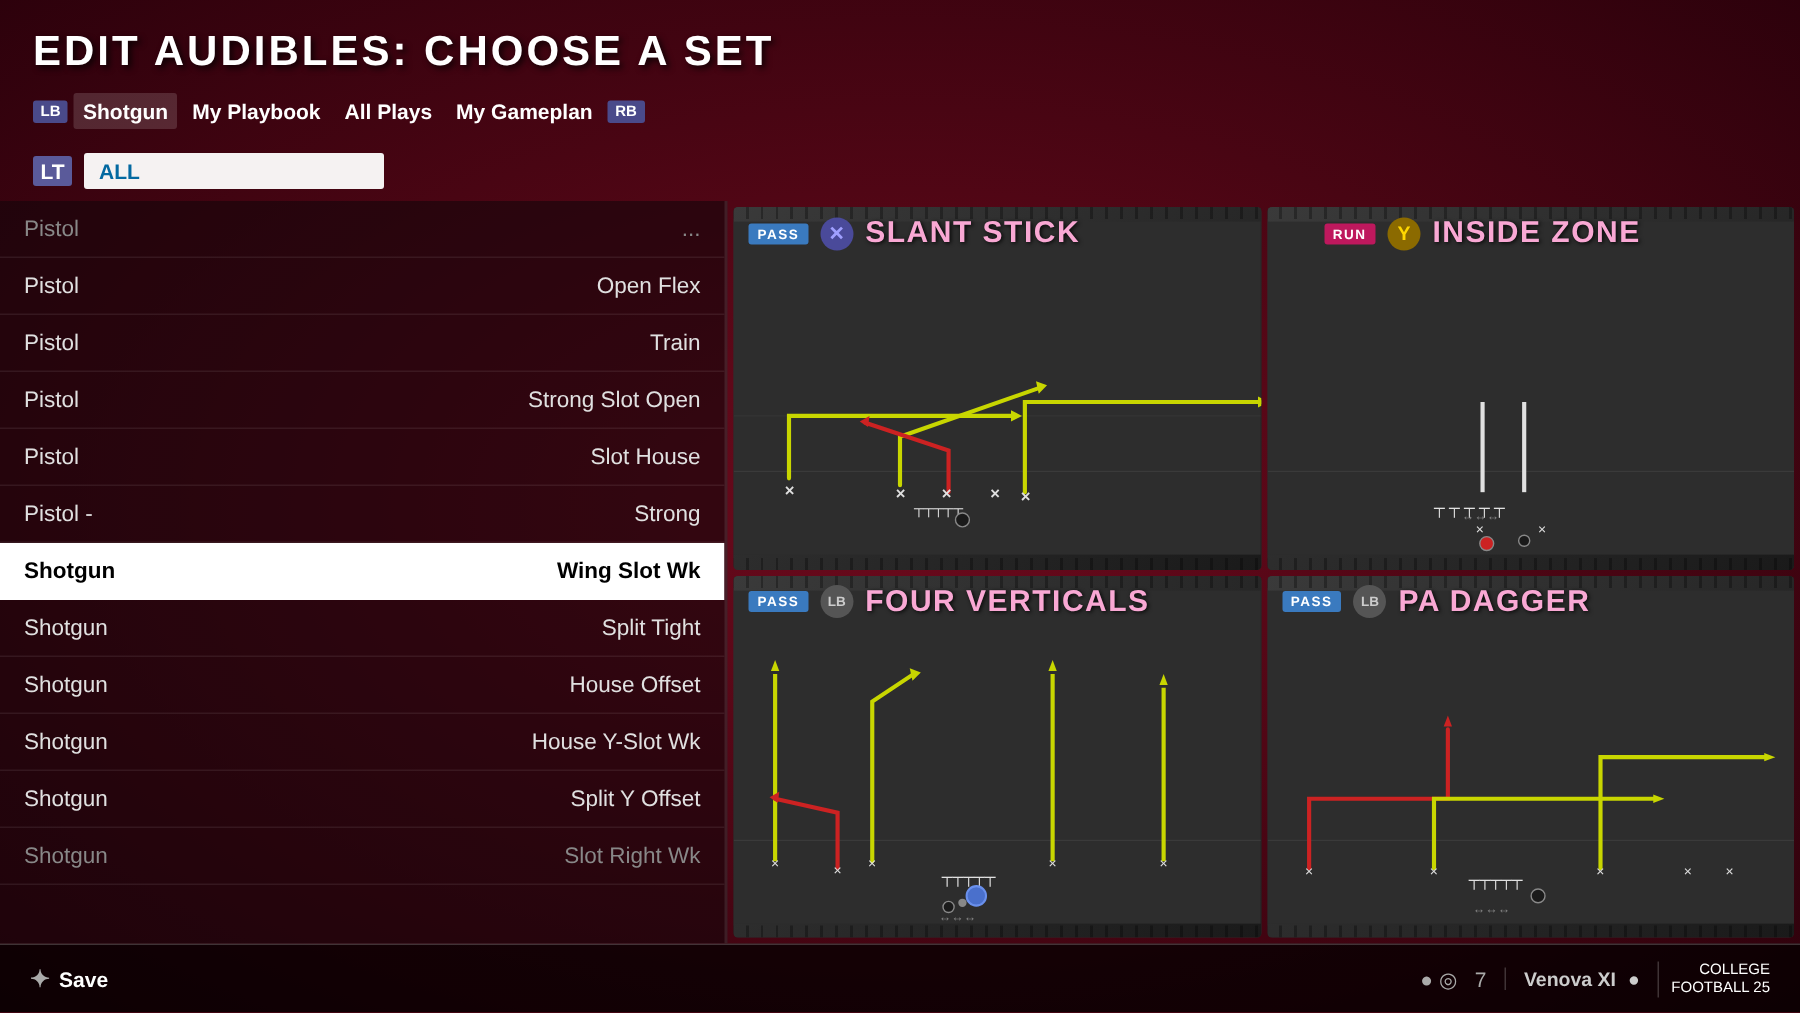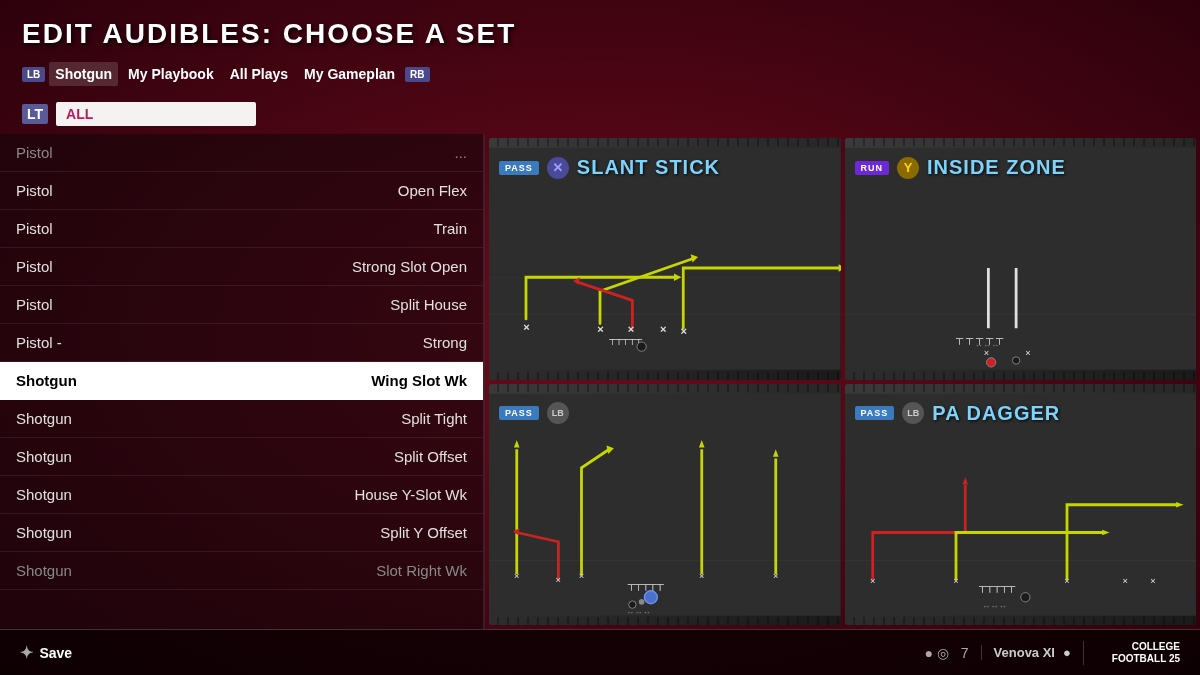--- a/index.html
+++ b/index.html
@@ -93,21 +93,21 @@
       padding: 2px 5px;
       border-radius: 2px;
     }
 
     .filter-input {
       background: rgba(255,255,255,0.95);
       border: none;
       padding: 4px 10px;
       font-size: 14px;
       font-weight: bold;
-      color: #be185d;
+      color: #0369a1;
       width: 200px;
       border-radius: 2px;
     }
 
     
     .content-area {
       display: flex;
       flex: 1;
       gap: 0;
       padding: 0 0 0 0;
@@ -178,21 +178,21 @@
     }
 
     .play-card-bg {
       position: absolute;
       inset: 0;
       background: linear-gradient(135deg, #3a3a3a 0%, #1a1a1a 100%);
     }
 
     .play-card-header {
       position: absolute;
-      top: 12px;
+      top: 0;
       left: 0;
       right: 0;
       display: flex;
       align-items: center;
       padding: 6px 10px;
       z-index: 2;
     }
 
     .play-type-badge {
       font-size: 9px;
@@ -202,28 +202,29 @@
       margin-right: 8px;
       letter-spacing: 1px;
     }
 
     .play-type-badge.pass {
       background: #3a7abf;
       color: #fff;
     }
 
     .play-type-badge.run {
-      background: #6d28d9;
+      background: #be185d;
       color: #fff;
+      margin-left: 28px;
     }
 
     .play-card-title {
       font-size: 20px;
       font-weight: 900;
-      color: #7dd3fc;
+      color: #f9a8d4;
       text-transform: uppercase;
       letter-spacing: 1px;
       text-shadow: 1px 1px 3px rgba(0,0,0,0.9);
     }
 
     .button-indicator {
       width: 22px;
       height: 22px;
       border-radius: 50%;
       display: flex;
@@ -292,25 +293,25 @@
       color: #ccc;
       font-size: 13px;
       font-weight: bold;
       border-left: 1px solid rgba(255,255,255,0.2);
       padding-left: 12px;
     }
 
     .game-logo {
       color: #fff;
       font-size: 10px;
-      font-weight: 700;
+      font-weight: 400;
       text-align: right;
       line-height: 1.2;
       border-left: 1px solid rgba(255,255,255,0.2);
-      padding-left: 28px;
+      padding-left: 8px;
     }
 
     .torn-edge {
       position: absolute;
       left: 0; right: 0;
       height: 8px;
       background: repeating-linear-gradient(90deg, transparent 0px, transparent 8px, rgba(0,0,0,0.3) 8px, rgba(0,0,0,0.3) 10px);
     }
 
     .torn-edge-top { top: 0; }
@@ -354,37 +355,37 @@
       <div class="play-item">
         <span class="play-formation">Pistol</span>
         <span class="play-name">Train</span>
       </div>
       <div class="play-item">
         <span class="play-formation">Pistol</span>
         <span class="play-name">Strong Slot Open</span>
       </div>
       <div class="play-item">
         <span class="play-formation">Pistol</span>
-        <span class="play-name">Split House</span>
+        <span class="play-name">Slot House</span>
       </div>
       <div class="play-item">
         <span class="play-formation">Pistol -</span>
         <span class="play-name">Strong</span>
       </div>
       <div class="play-item selected">
         <span class="play-formation">Shotgun</span>
         <span class="play-name">Wing Slot Wk</span>
       </div>
       <div class="play-item">
         <span class="play-formation">Shotgun</span>
         <span class="play-name">Split Tight</span>
       </div>
       <div class="play-item">
         <span class="play-formation">Shotgun</span>
-        <span class="play-name">Split Offset</span>
+        <span class="play-name">House Offset</span>
       </div>
       <div class="play-item">
         <span class="play-formation">Shotgun</span>
         <span class="play-name">House Y-Slot Wk</span>
       </div>
       <div class="play-item">
         <span class="play-formation">Shotgun</span>
         <span class="play-name">Split Y Offset</span>
       </div>
       <div class="play-item faded">
@@ -494,20 +495,21 @@
 
           <circle cx="175" cy="220" r="7" fill="#4a70cc" stroke="#6a90ec" stroke-width="1.5"></circle>
           <circle cx="155" cy="228" r="4" fill="#1a1a1a" stroke="#888" stroke-width="1"></circle>
           <circle cx="165" cy="225" r="3" fill="#888"></circle>
 
           <text x="148" y="238" fill="#888" font-size="9">↔↔↔</text>
         </svg>
         <div class="play-card-header">
           <span class="play-type-badge pass">PASS</span>
           <span class="button-indicator button-lb">LB</span>
+          <span class="play-card-title">FOUR VERTICALS</span>
         </div>
         <div class="torn-edge torn-edge-top"></div>
         <div class="torn-edge torn-edge-bottom"></div>
       </div>
 
       <div class="play-card">
         <div class="play-card-bg"></div>
         <svg class="diagram-svg" viewBox="0 0 380 240">
           <rect width="380" height="240" fill="#2d2d2d"></rect>
           <line x1="0" y1="180" x2="380" y2="180" stroke="#3a3a3a" stroke-width="1"></line>

